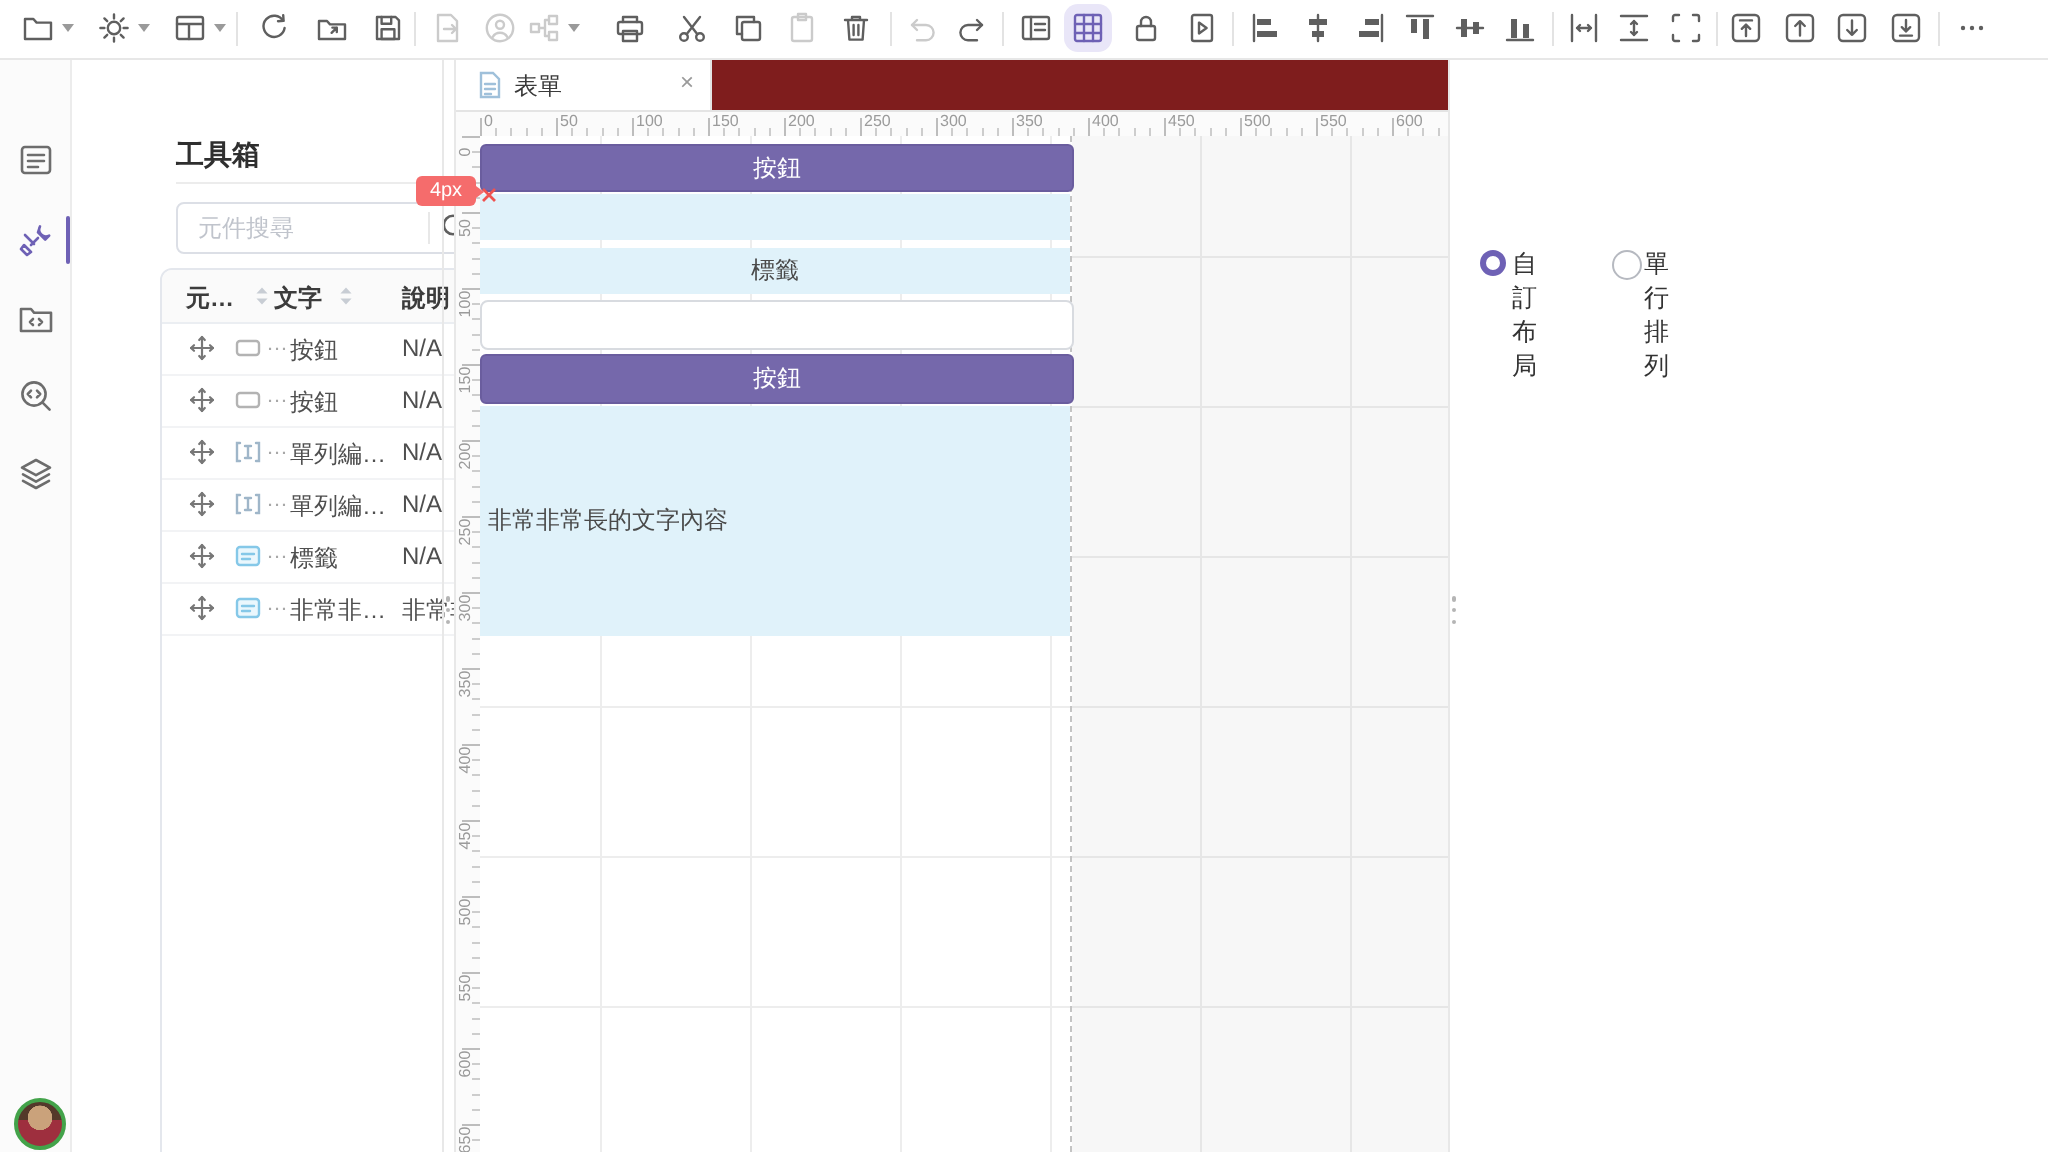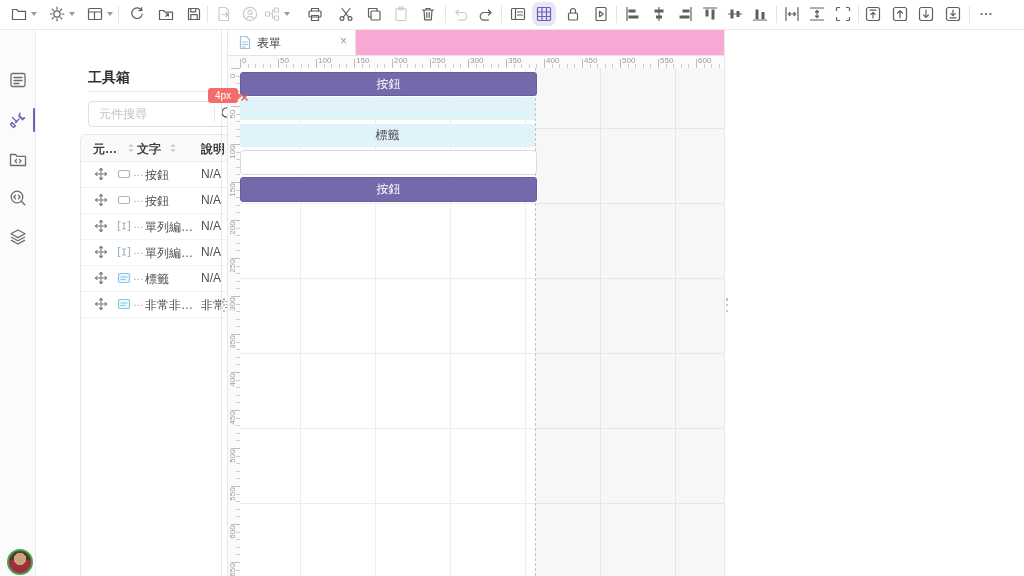--- a/index.html
+++ b/index.html
@@ -52,21 +52,21 @@
   #badge4px{left:208px;top:88px;width:30px;height:15px;background:#f56c6c;color:#fff;
      font-size:10px;line-height:15px;text-align:center;border-radius:3px;z-index:30;}
   #badge4px:after{content:"";position:absolute;right:-4px;top:4.5px;border-top:3.5px solid transparent;border-bottom:3.5px solid transparent;border-left:4px solid #f56c6c;}
   #redmark{left:240px;top:91px;width:9px;height:9px;z-index:29;}
   #redmark svg{width:9px;height:9px;stroke:#ef5350;stroke-width:1.4;}
   
   #midborderL{left:227px;top:30px;width:1px;height:546px;background:#e8e8e8;}
   #midborderR{left:724px;top:30px;width:1px;height:546px;background:#e8e8e8;}
   .grip{position:absolute;width:4px;height:14px;z-index:5;display:flex;flex-direction:column;justify-content:space-between;align-items:center;}
   .grip i{width:2.5px;height:2.5px;border-radius:50%;background:#b5b5b5;}
-  #tabbar{left:228px;top:30px;width:496px;height:25px;background:#f9a8d4;border-bottom:1px solid #e4e4e4;}
+  #tabbar{left:228px;top:30px;width:496px;height:25px;background:#7f1d1d;border-bottom:1px solid #e4e4e4;}
   #tab-form{position:absolute;left:0;top:0;width:127px;height:25px;background:#fff;border-right:1px solid #e4e4e4;cursor:pointer;}
   #tab-form .doc{position:absolute;left:10px;top:5px;width:14px;height:15px;}
   #tab-form .doc svg{width:14px;height:15px;stroke:#9fc0da;fill:none;stroke-width:1.2;stroke-linecap:round;}
   #tab-label{position:absolute;left:29px;top:5px;font-size:12px;color:#3a3a3a;}
   #tab-close{position:absolute;right:8px;top:4px;font-size:12px;color:#9a9a9a;cursor:pointer;}
   #corner{left:228px;top:56px;width:12px;height:12px;background:#fbfbfb;border-right:1px solid #e0e0e0;border-bottom:1px solid #e0e0e0;}
   #hruler{left:240px;top:56px;width:484px;height:12px;background:#fbfbfb;border-bottom:1px solid #e0e0e0;overflow:hidden;}
   #hruler .minor{position:absolute;bottom:0;left:0;width:100%;height:4px;background:repeating-linear-gradient(90deg,#cdcdcd 0 1px,transparent 1px 7.6px);}
   #hruler .major{position:absolute;bottom:0;left:0;width:100%;height:9px;background:repeating-linear-gradient(90deg,#bdbdbd 0 1px,transparent 1px 38px);}
   #hruler span{position:absolute;top:0px;font-size:8px;color:#9b9b9b;}
@@ -460,23 +460,34 @@
     </div>
 
   <div class="abs" id="canvas">
     <div id="outside"></div>
     <div id="formbound"></div>
   <div class="cel button" style="top: 4px; height: 22px;">按鈕</div>
       <div class="cel box" style="top: 29px; height: 23px;"></div>
       <div class="cel box" style="top: 56px; height: 23px;">標籤</div>
       <div class="cel input" style="top: 82px; height: 23px;"></div>
       <div class="cel button" style="top: 109px; height: 23px;">按鈕</div>
+      <div class="cel bigbox" style="top: 135px; height: 115px;">非常非常長的文字內容</div>
     </div>
 
   <div class="abs" id="midborderR"></div>
   <div class="grip" style="left:725px;top:298px;">
       <i></i>
       <i></i>
       <i></i>
     </div>
 
+  <div class="abs" id="inspector">
+
+    <div class="abs" id="insp-radios">
+        <span class="radio sel" style="left: 10px; top: 95px;"></span>
+        <span class="radio-label" style="left: 26px; top: 94px;">自訂布局</span>
+        <span class="radio" style="left: 76px; top: 95px;"></span>
+        <span class="radio-label" style="left: 92px; top: 94px;">單行排列</span>
+      </div>
+
+  </div>
 
 </div>
 
 </body></html>

